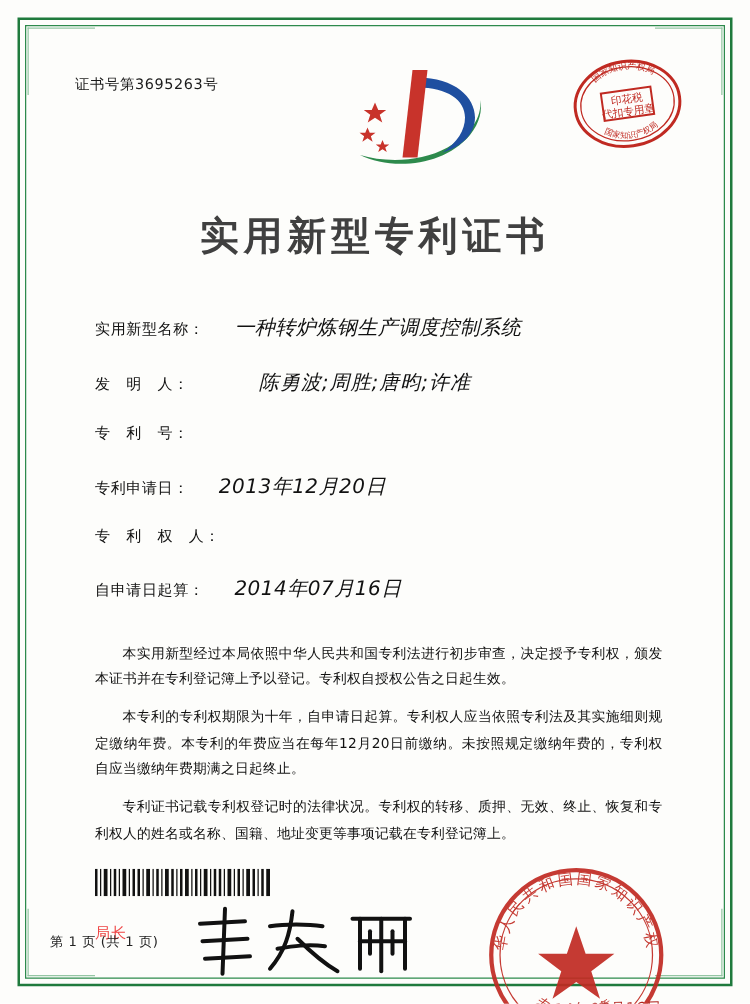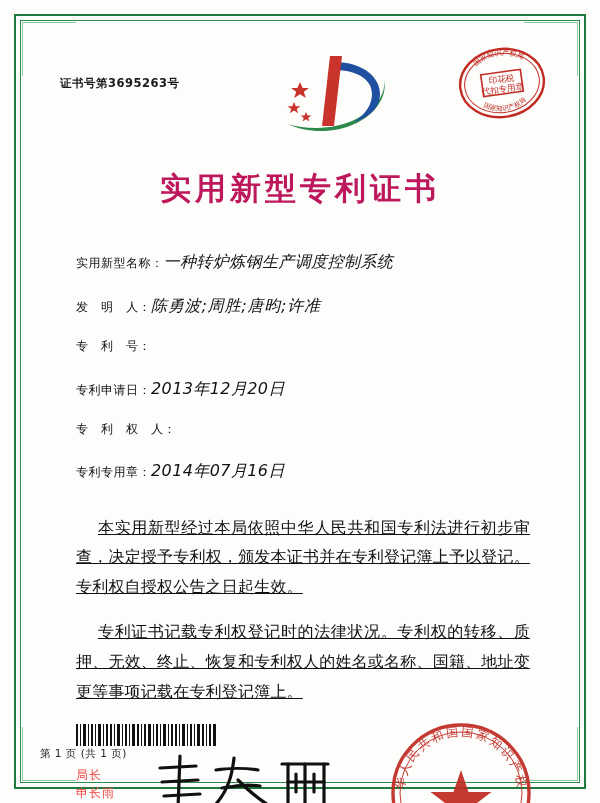--- a/index.html
+++ b/index.html
@@ -63,26 +63,25 @@
   }
 
   
   .top-row {
     position: relative;
     height: 118px;
   }
   .serial-no {
     position: absolute;
     left: 20px;
-    top: 40px;
+    top: 24px;
     font-size: 11.5px;
     color: #1a1a1a;
     letter-spacing: 0.5px;
     font-family: "DejaVu Sans", "Liberation Sans", sans-serif;
-    font-weight: bold;
   }
   .logo-mark {
     position: absolute;
     left: 232px;
     top: 14px;
     width: 120px;
     height: 92px;
   }
   .seal-top {
     position: absolute;
@@ -91,21 +90,21 @@
     width: 96px;
     height: 82px;
   }
 
   
   .cert-title {
     text-align: center;
     font-size: 31px;
     font-weight: bold;
     letter-spacing: 4px;
-    color: #be185d;
+    color: #404040;
     margin-top: 14px;
     margin-bottom: 19px;
     font-family: Liberation Serif, serif;
   }
   .title-rule {
     width: 300px;
     height: 0;
     margin: 0 auto;
   }
 
@@ -115,51 +114,51 @@
     padding-left: 36px;
     padding-right: 26px;
   }
   .field-row {
     display: flex;
     align-items: baseline;
     margin-bottom: 21px;
     font-size: 12px;
     color: #111;
     line-height: 1.45;
+    gap: 24px;
   }
   .field-label {
     flex: 0 0 auto;
     white-space: pre;
     letter-spacing: 0.5px;
     font-size: 12px;
   }
   .field-value {
     flex: 1 1 auto;
     letter-spacing: 0.4px;
     font-size: 16px;
     word-break: break-all;
     font-style: italic;
   }
-  .field-row.name-row .field-value { letter-spacing: 0.8px; }
+  .field-row.name-row .field-value { letter-spacing: 0.8px; margin-left: 32px; }
 
   
   .paragraphs {
     margin-top: 30px;
     padding-left: 36px;
     padding-right: 30px;
   }
   .para {
-    font-size: 16px;
+    font-size: 11px;
     line-height: 1.85;
     color: #111;
     text-align: justify;
     text-indent: 22px;
     margin-bottom: 4px;
     letter-spacing: 0.2px;
-    text-decoration: underline;
   }
 
   
   .bottom-area {
     position: relative;
     margin-top: 18px;
     height: 140px;
     padding-left: 36px;
   }
   .barcode {
@@ -295,27 +294,28 @@
       <div class="field-row">
         <span class="field-label">专利申请日：</span>
         <span class="field-value">2013年12月20日</span>
       </div>
 
       <div class="field-row">
         <span class="field-label">专　利　权　人：</span>
       </div>
 
       <div class="field-row">
-        <span class="field-label">专利专用章：</span>
+        <span class="field-label">自申请日起算：</span>
         <span class="field-value">2014年07月16日</span>
       </div>
     </div>
 
     <div class="paragraphs">
       <p class="para">本实用新型经过本局依照中华人民共和国专利法进行初步审查，决定授予专利权，颁发本证书并在专利登记簿上予以登记。专利权自授权公告之日起生效。</p>
+      <p class="para">本专利的专利权期限为十年，自申请日起算。专利权人应当依照专利法及其实施细则规定缴纳年费。本专利的年费应当在每年12月20日前缴纳。未按照规定缴纳年费的，专利权自应当缴纳年费期满之日起终止。</p>
       <p class="para">专利证书记载专利权登记时的法律状况。专利权的转移、质押、无效、终止、恢复和专利权人的姓名或名称、国籍、地址变更等事项记载在专利登记簿上。</p>
     </div>
 
     <div class="bottom-area">
 
       <div class="barcode">
         <svg viewBox="0 0 142 22" width="142" height="22" aria-hidden="true">
           <g fill="#111">
             <rect x="0" y="0" width="2" height="22"></rect>
             <rect x="4" y="0" width="1" height="22"></rect>
@@ -353,21 +353,20 @@
             <rect x="126" y="0" width="2" height="22"></rect>
             <rect x="130" y="0" width="1" height="22"></rect>
             <rect x="133" y="0" width="2" height="22"></rect>
             <rect x="137" y="0" width="3" height="22"></rect>
           </g>
         </svg>
       </div>
 
       <div class="sig-block">
         <div class="sig-label">局长</div>
-        <div class="sig-label">申长雨</div>
 
         <div class="sig-handwriting">
           <svg viewBox="0 0 200 60" width="200" height="60" aria-hidden="true">
             <g fill="none" stroke="#111" stroke-width="3.2" stroke-linecap="round" stroke-linejoin="round">
 
               <path d="M18 16 L 54 14"></path>
               <path d="M20 30 L 56 28"></path>
               <path d="M22 44 L 58 42"></path>
               <path d="M38 4 L 36 56"></path>
 

